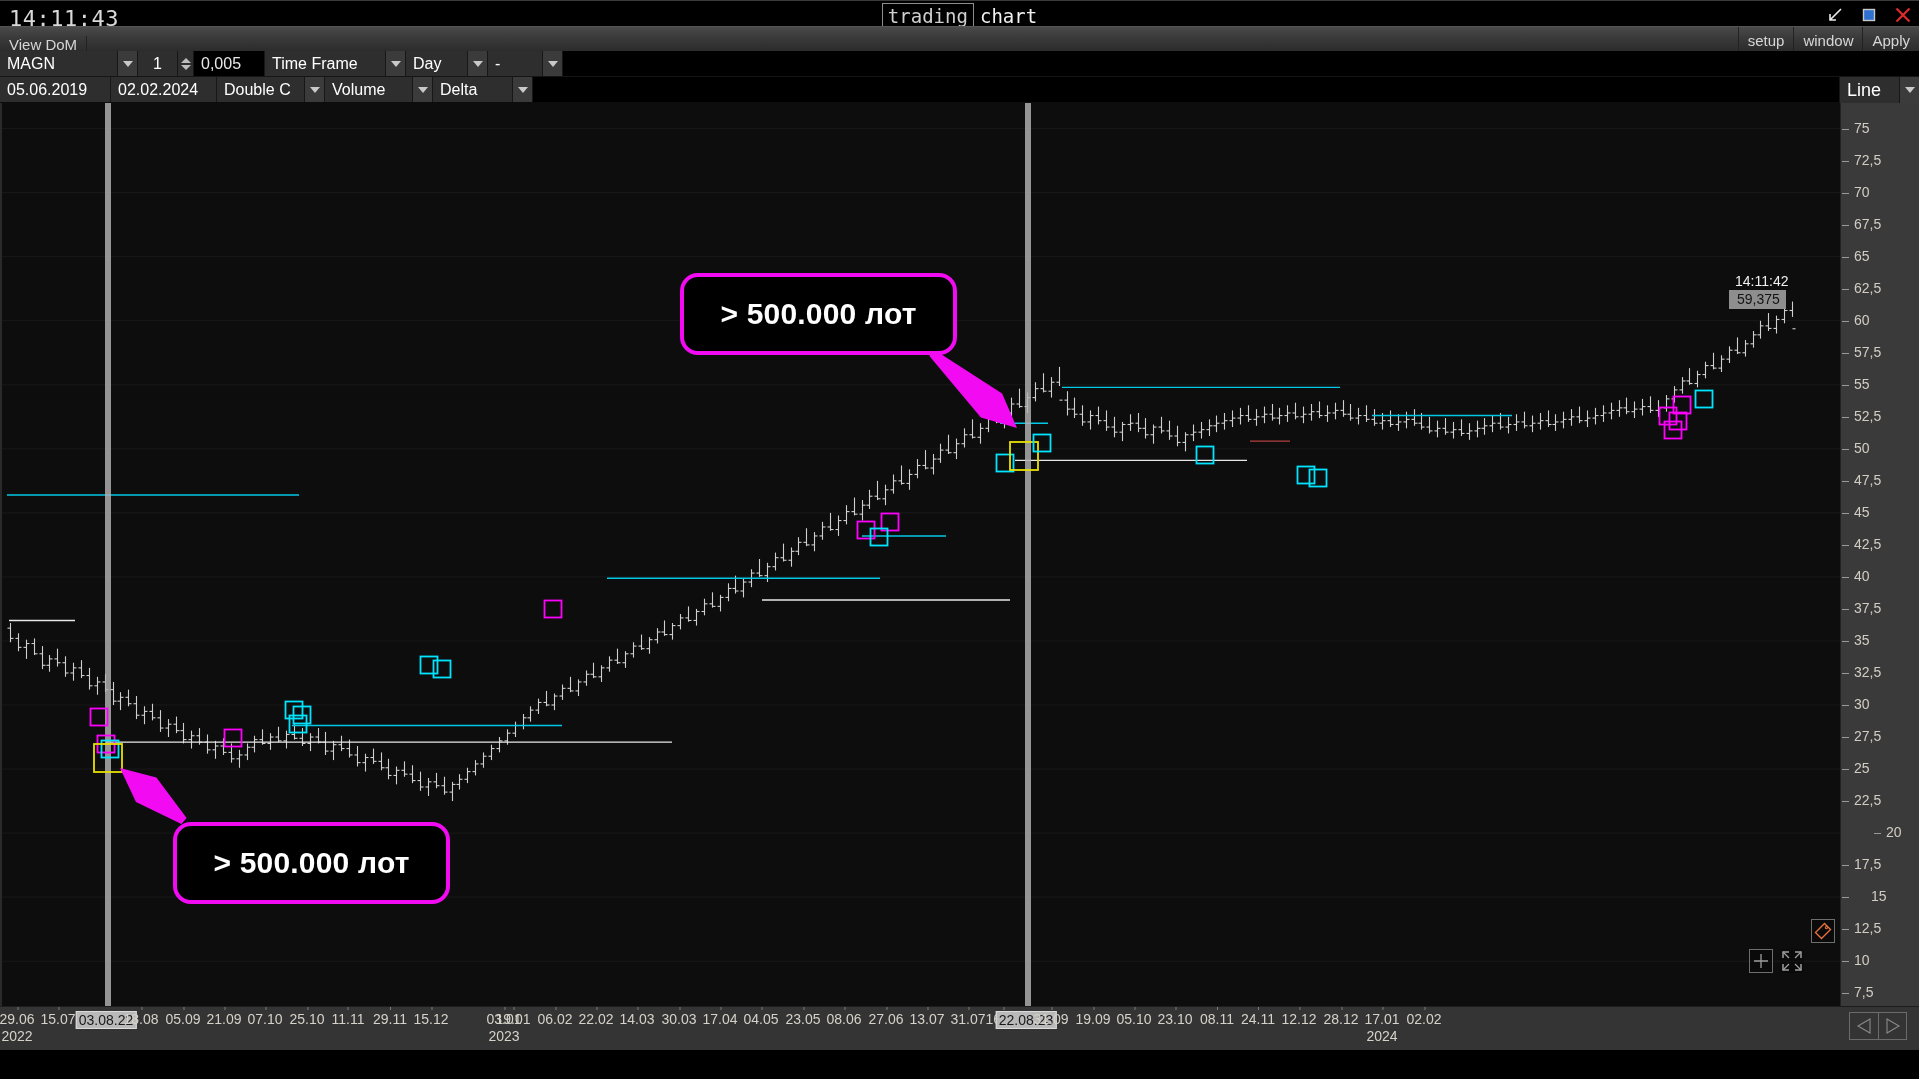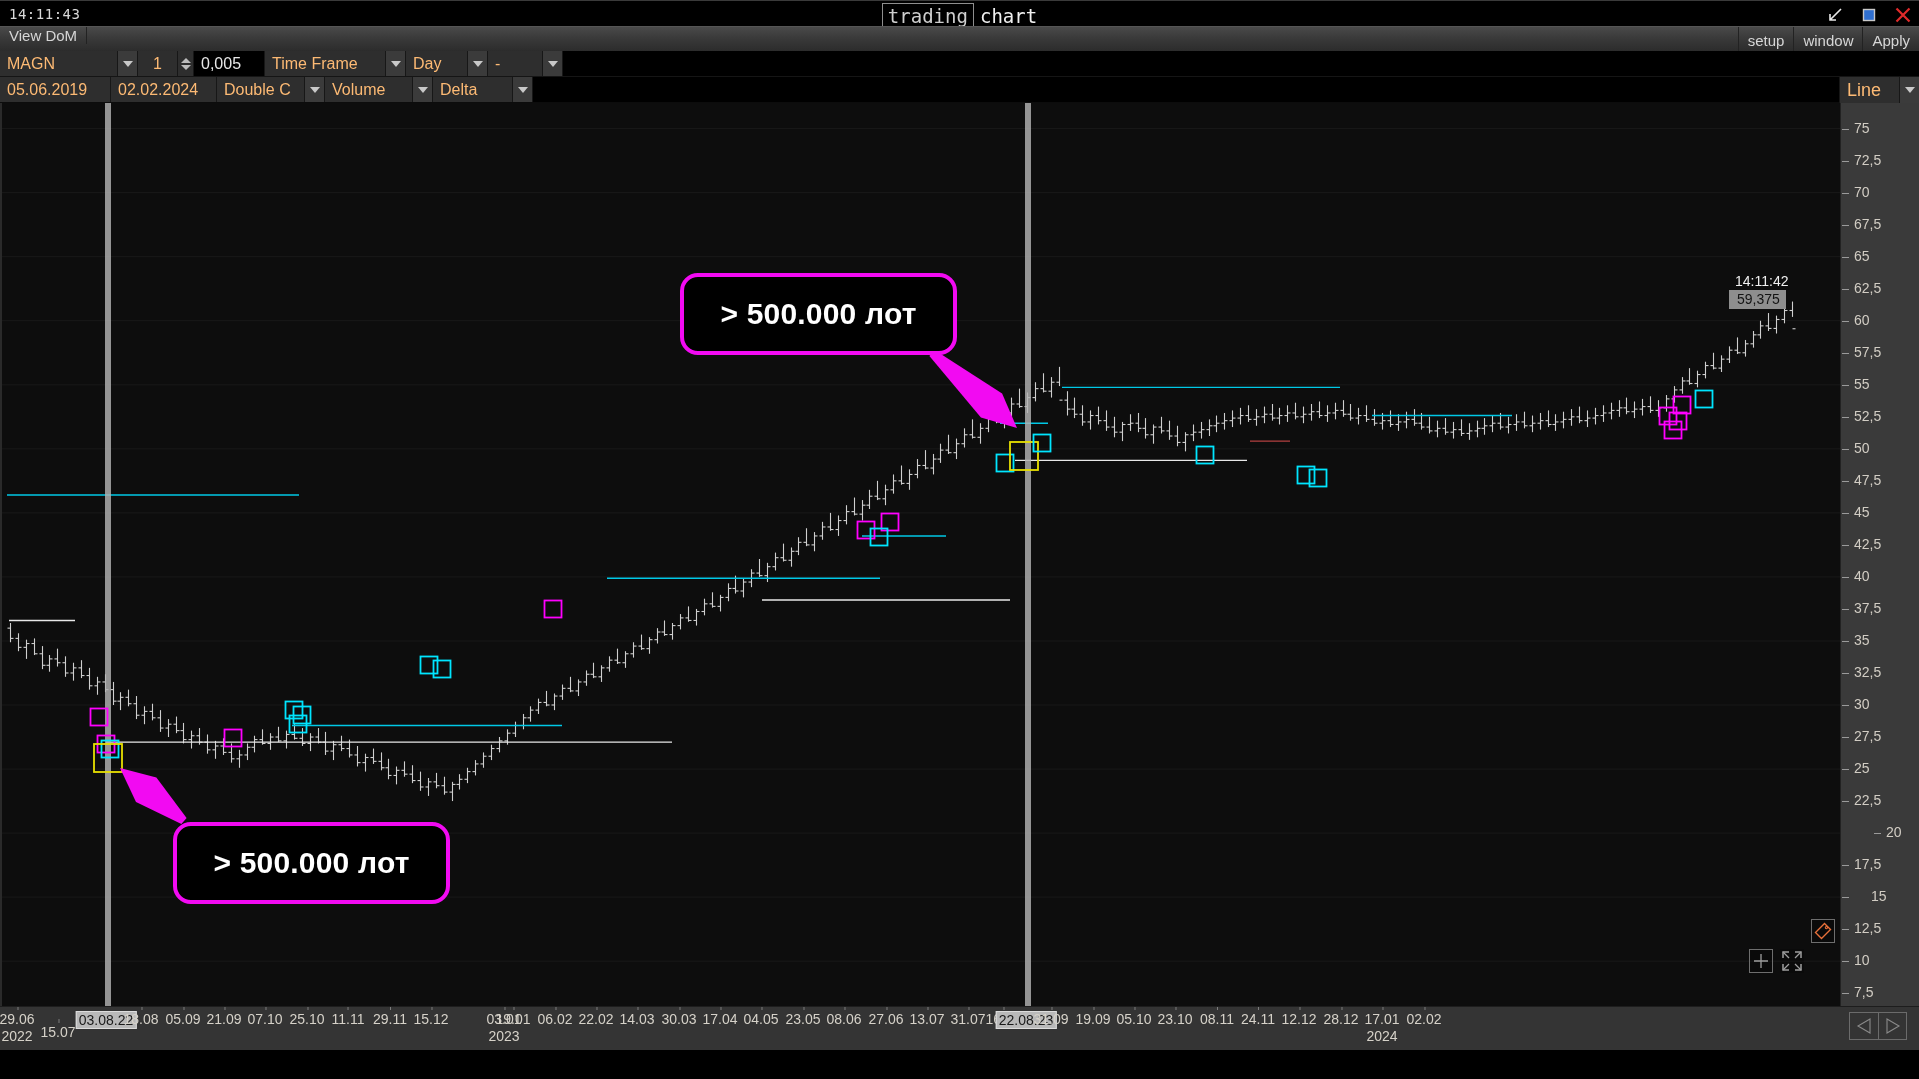--- a/index.html
+++ b/index.html
@@ -18,21 +18,21 @@
 
   
   .titlebar {
     position: absolute; left: 0; top: 0; width: 1919px; height: 34px;
     background: #000;
     border-top: 1px solid #3a3a3a;
   }
   .clock {
     position: absolute; left: 9px; top: 5px;
     font-family: "DejaVu Sans Mono", monospace;
-    font-size: 14px; color: #d9d9d9; letter-spacing: 0.5px;
+    font-size: 22px; color: #d9d9d9; letter-spacing: 0.5px;
   }
   .apptitle {
     position: absolute; left: 0; top: 4px; width: 1919px;
     text-align: center;
     font-family: "DejaVu Sans Mono", monospace;
     font-size: 19px; color: #e2e2e2;
   }
   .apptitle .boxed {
     border: 1px solid #8e8e8e; padding: 1px 5px 2px 5px;
     color: #cfcfcf;
@@ -44,21 +44,21 @@
 
   
   .menubar {
     position: absolute; left: 0; top: 26px; width: 1919px; height: 26px;
     background: linear-gradient(180deg,#4a4a4a 0%,#3a3a3a 45%,#2c2c2c 100%);
     border-top: 1px solid #555;
     border-bottom: 1px solid #1b1b1b;
   }
   .menu-left {
     position: absolute; left: 0; top: 0; height: 26px;
-    display: flex; align-items: flex-start;
+    display: flex; align-items: flex-end;
   }
   .menu-item {
     display: flex; align-items: center; padding: 0 9px;
     font-size: 15px; color: #d6d6d6; cursor: pointer;
     border-right: 1px solid #222;
   }
   .menu-right {
     position: absolute; right: 0; top: 0; height: 26px;
     display: flex; align-items: stretch;
   }
@@ -67,21 +67,21 @@
   
   .toolbar1 {
     position: absolute; left: 0; top: 51px; width: 1919px; height: 26px;
     background: #2b2b2b; display: flex; align-items: stretch;
     border-bottom: 1px solid #151515;
   }
   .tb-cell {
     display: flex; align-items: center;
     background: #2e2e2e;
     border-right: 1px solid #171717;
-    color: #fdba74; font-size: 16px;
+    color: #ffffff; font-size: 16px;
     padding: 0 7px;
     white-space: nowrap;
   }
   .tb-cell.dark { background: #000; color: #e8e8e8; }
   .caret {
     width: 20px; background: #3b3b3b; border-right: 1px solid #171717;
     display: flex; align-items: center; justify-content: center; cursor: pointer;
   }
   .caret i {
     display: block; width: 0; height: 0;
@@ -1112,21 +1112,21 @@
             <path d="M16 3 L4 10 L16 17 Z" stroke="#8a8a8a" stroke-width="1.1" fill="none"></path>
           </svg>
       </div>
       <div>
         <svg width="20" height="20" viewBox="0 0 20 20">
             <path d="M4 3 L16 10 L4 17 Z" stroke="#8a8a8a" stroke-width="1.1" fill="none"></path>
           </svg>
       </div>
     </div>
   <div class="dtick" style="left: 17px;"><span>29.06</span><span class="yr">2022</span></div>
-      <div class="dtick" style="left: 58px; margin-top: 13px;"><span>15.07</span></div>
+      <div class="dtick" style="left: 58px;"><span>15.07</span></div>
       <div class="dtick hl" style="left: 106px;"><span>03.08.22</span></div>
       <div class="dtick" style="left: 141px;"><span>18.08</span></div>
       <div class="dtick" style="left: 183px;"><span>05.09</span></div>
       <div class="dtick" style="left: 224px;"><span>21.09</span></div>
       <div class="dtick" style="left: 265px;"><span>07.10</span></div>
       <div class="dtick" style="left: 307px;"><span>25.10</span></div>
       <div class="dtick" style="left: 348px;"><span>11.11</span></div>
       <div class="dtick" style="left: 390px;"><span>29.11</span></div>
       <div class="dtick" style="left: 431px;"><span>15.12</span></div>
       <div class="dtick" style="left: 472px; margin-left: 32px;"><span>03.01</span><span class="yr">2023</span></div>

